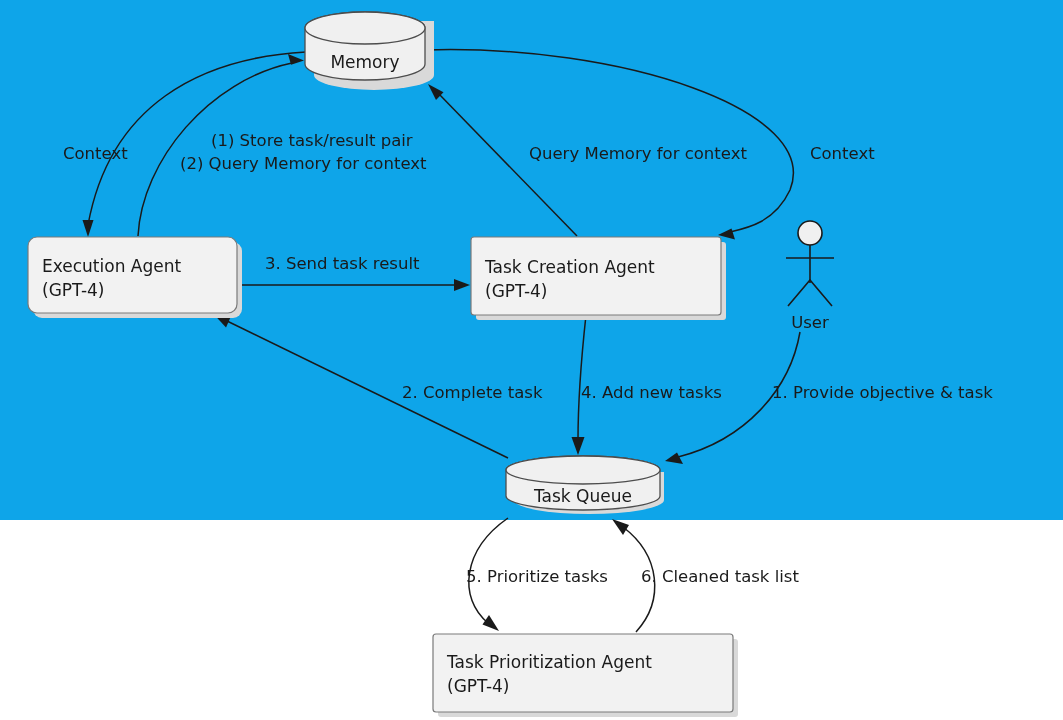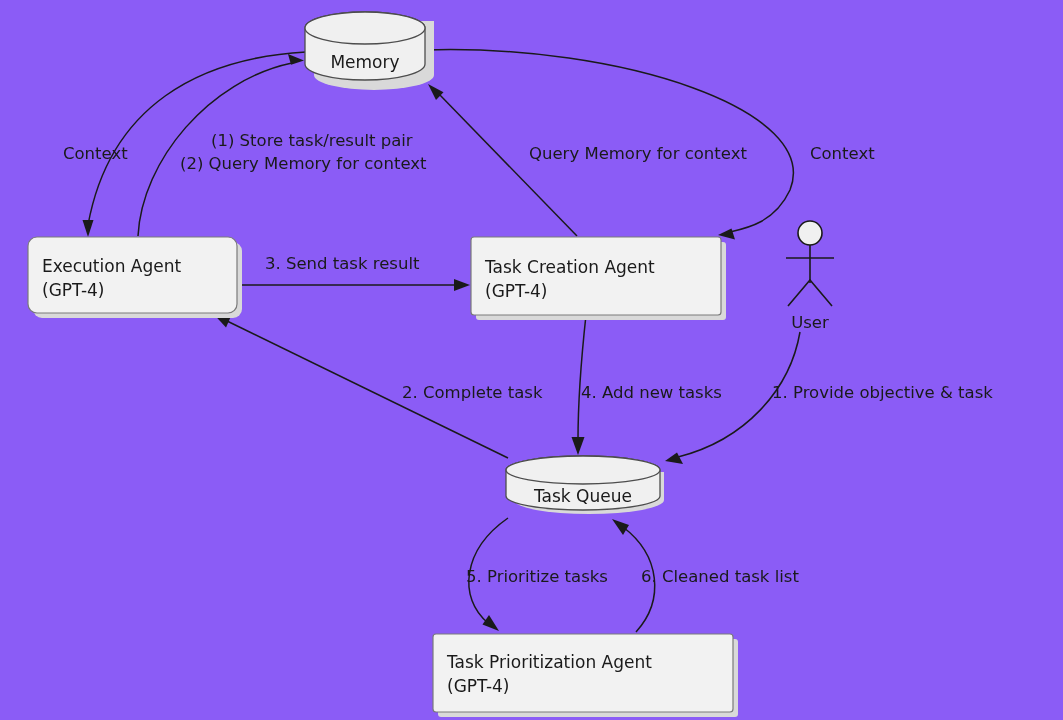--- a/index.html
+++ b/index.html
@@ -1,17 +1,17 @@
 <!DOCTYPE html>
 <html><head>
 <meta charset="utf-8">
 <style>
   html,body{margin:0;padding:0;background:#ffffff;}
   body{width:1063px;height:720px;overflow:hidden;font-family:"DejaVu Sans","Liberation Sans",sans-serif;}
-  #stage{position:relative;width:1063px;height:720px;background:#8b5cf6;}
+  #stage{position:relative;width:1063px;height:520px;background:#0ea5e9;}
   svg#diagram{position:absolute;left:0;top:0;width:1063px;height:720px;}
   .node-fill{fill:#f0f0f0;stroke:#4d4d4d;stroke-width:1.3;}
   .box-fill{fill:#f2f2f2;stroke:#7a7a7a;stroke-width:1.2;}
   .shadow{fill:#d9d9d9;stroke:none;}
   .edge{fill:none;stroke:#1a1a1a;stroke-width:1.5;}
   .arrowhead{fill:#1a1a1a;stroke:none;}
   .actor-line{stroke:#1a1a1a;stroke-width:1.6;fill:none;}
   .actor-head{fill:#f0f0f0;stroke:#1a1a1a;stroke-width:1.6;}
   text{font-family:"DejaVu Sans","Liberation Sans",sans-serif;fill:#1a1a1a;}
   .node-label{font-size:17px;}

